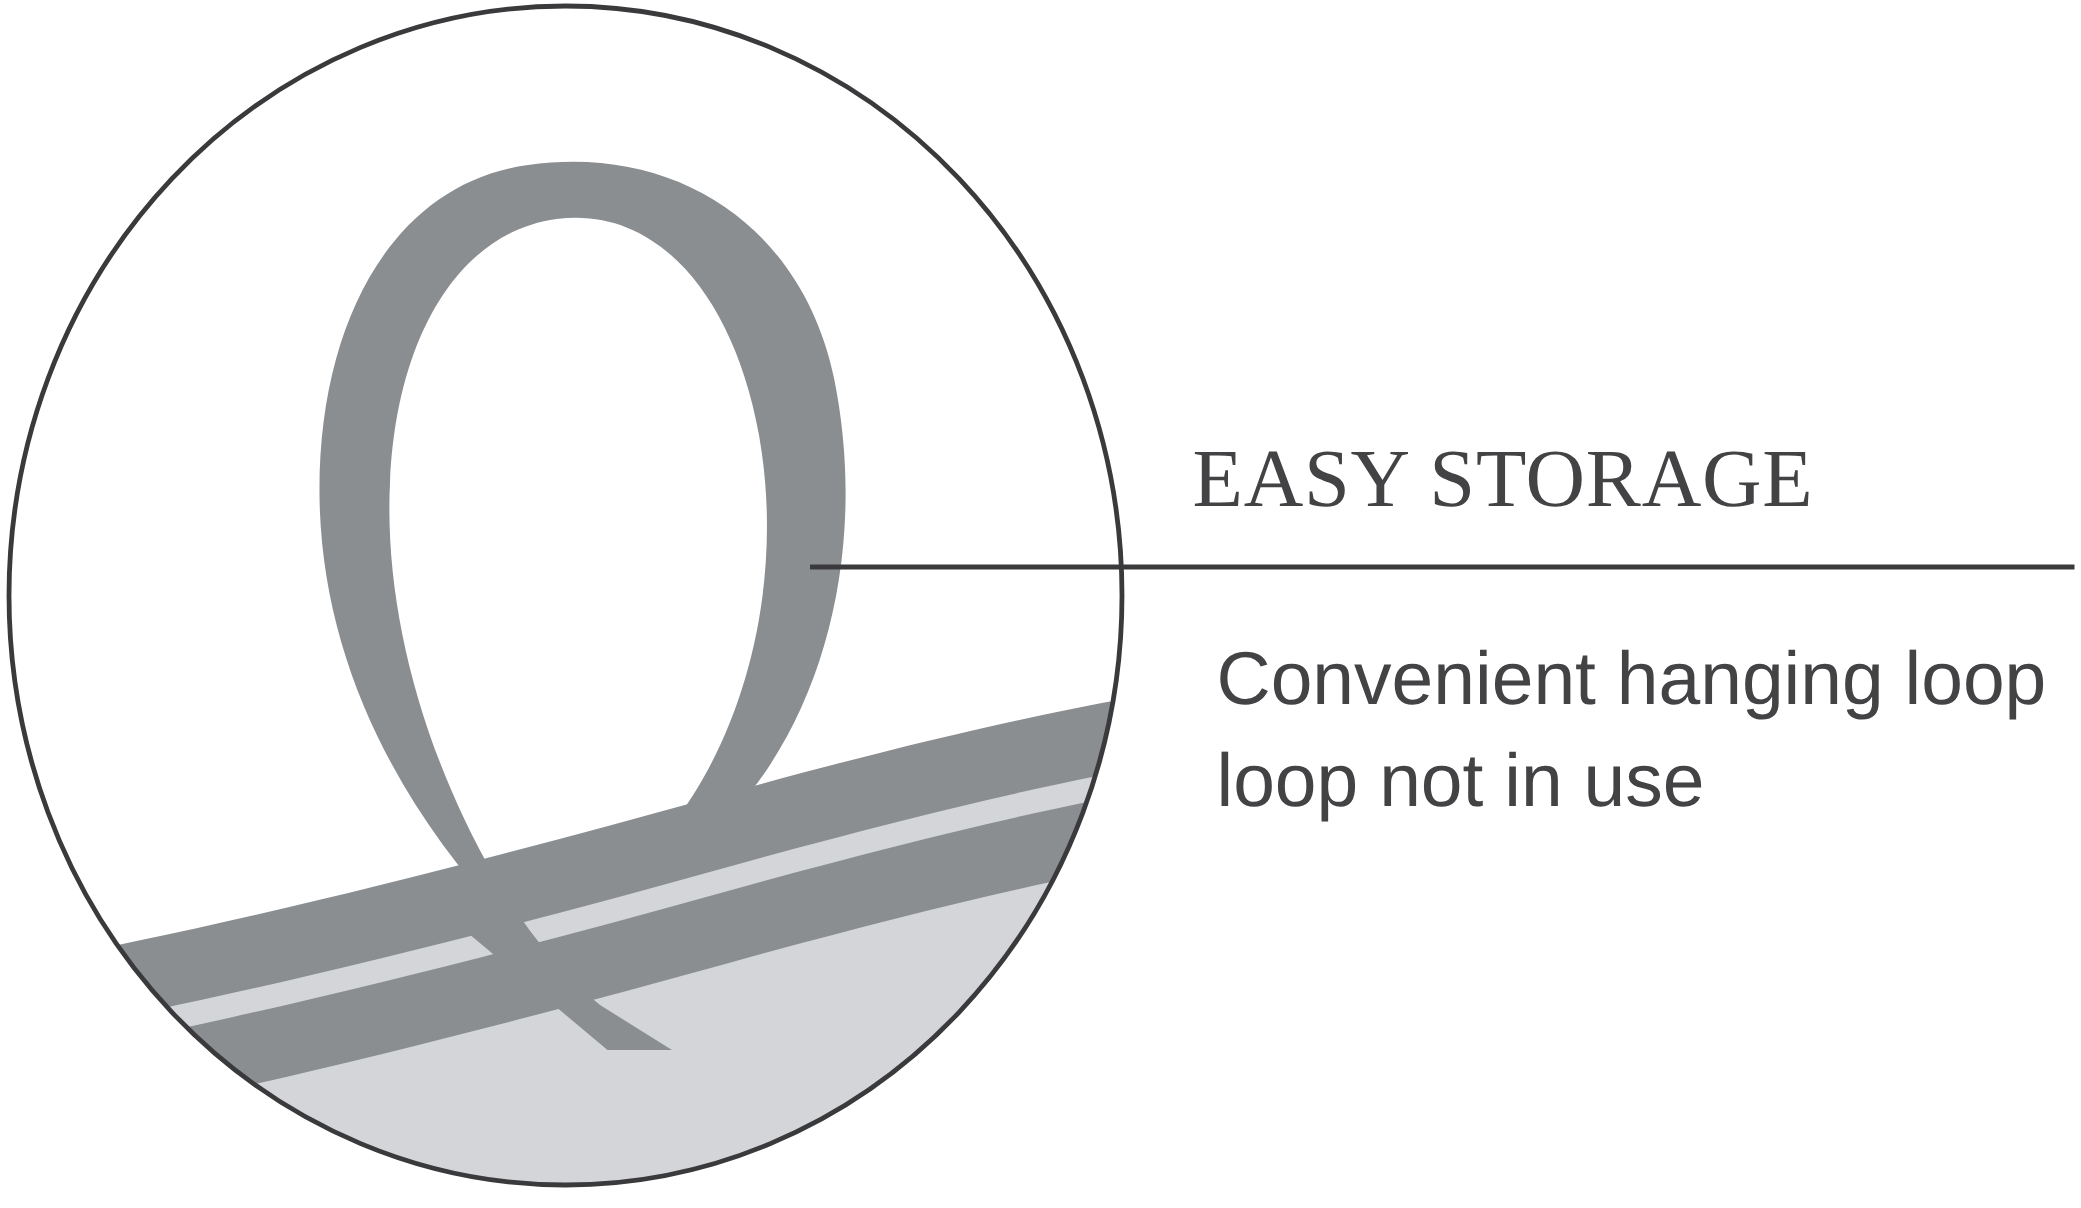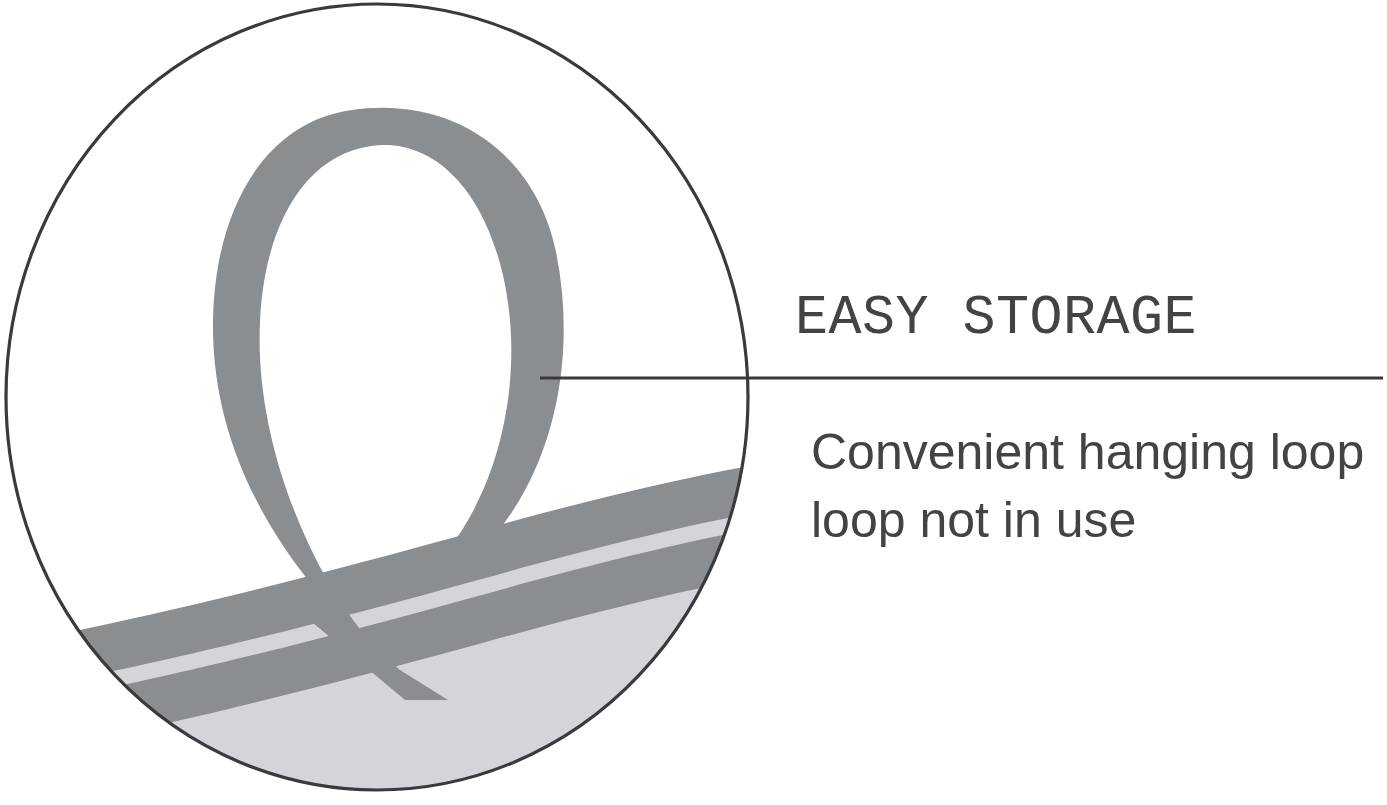--- a/index.html
+++ b/index.html
@@ -27,21 +27,21 @@
     height: 805px;
     display: block;
   }
   .callout-text {
     position: absolute;
     left: 795px;
     top: 289px;
     width: 590px;
   }
   .callout-title {
-    font-family: Liberation Mono, monospace;
+    font-family: Liberation Serif, serif;
     font-size: 55px;
     font-weight: 400;
     line-height: 60px;
     letter-spacing: 0.5px;
     color: #434345;
     white-space: nowrap;
     margin: 0;
     padding: 0;
   }
   .callout-body {

